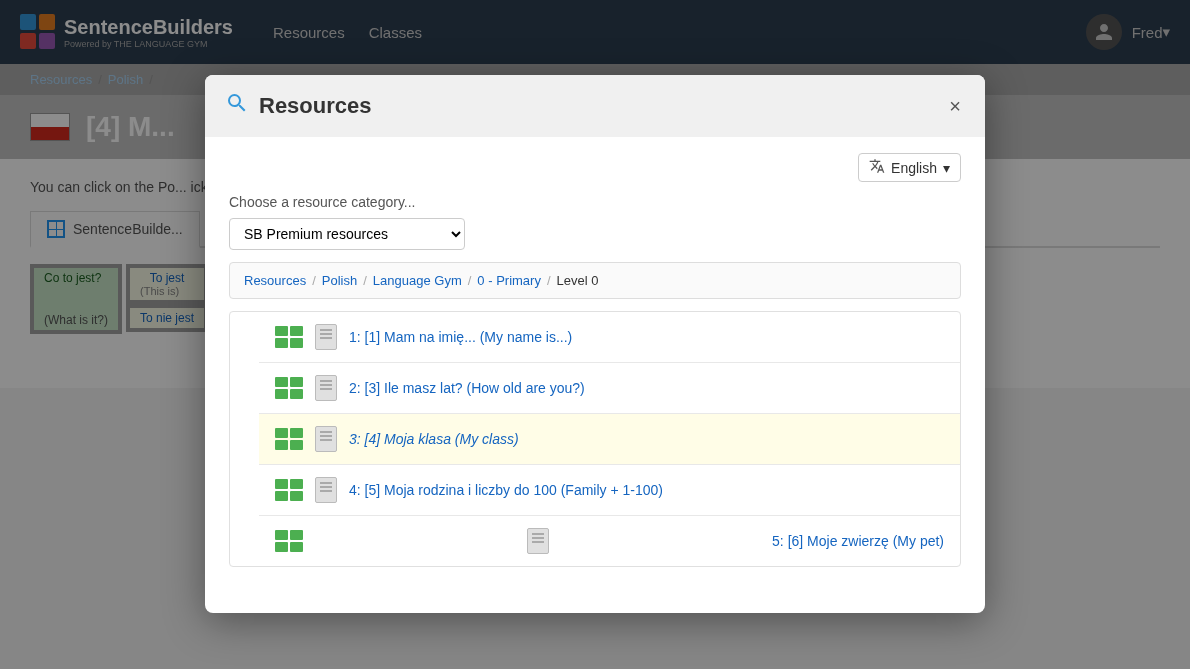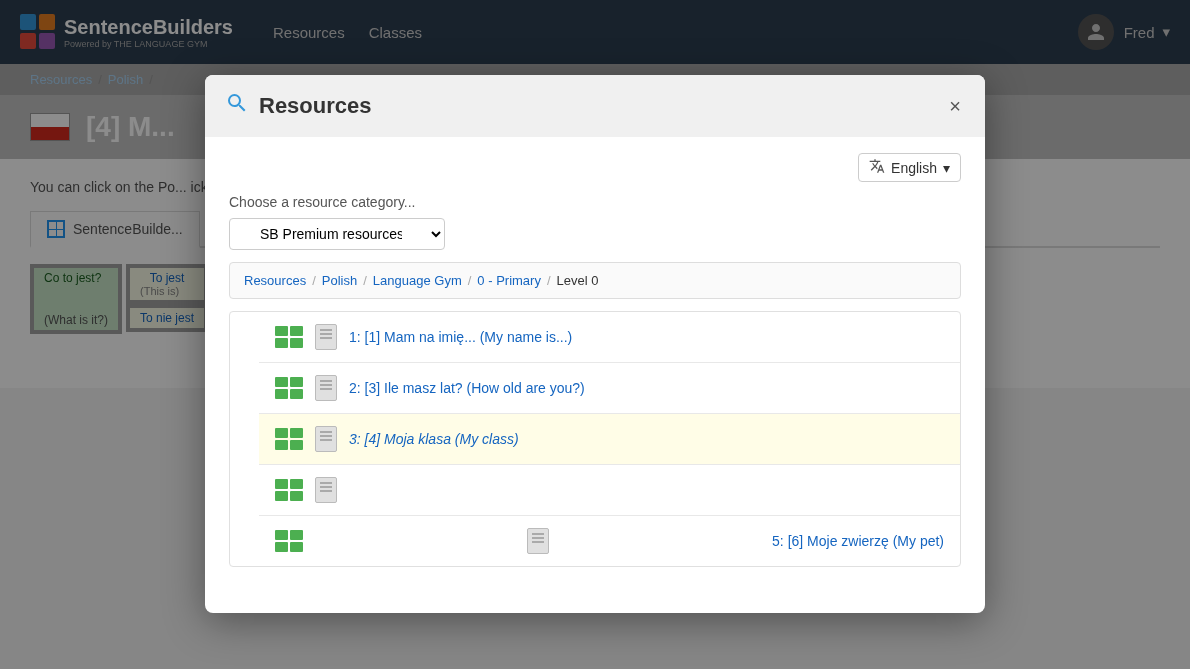--- a/index.html
+++ b/index.html
@@ -16,21 +16,21 @@
     .sq-blue { background: #3498db; }
     .sq-orange { background: #e67e22; }
     .sq-red { background: #e74c3c; }
     .sq-purple { background: #9b59b6; }
     .logo-text { color: white; font-size: 20px; font-weight: bold; }
     .logo-sub { color: #aaa; font-size: 9px; display: flex; align-items: center; gap: 4px; }
     .nav-links { display: flex; gap: 24px; margin-left: 20px; }
     .nav-link { color: #ccc; text-decoration: none; font-size: 15px; cursor: pointer; }
     .nav-right { margin-left: auto; display: flex; align-items: center; gap: 10px; }
     .user-icon { width: 36px; height: 36px; background: #555; border-radius: 50%; display: flex; align-items: center; justify-content: center; }
-    .user-name { color: #ccc; font-size: 15px; display: flex; align-items: center; gap: 8px; }
+    .user-name { color: #ccc; font-size: 15px; display: flex; align-items: center; gap: 0; }
 
     
     .breadcrumb-bar { background: rgba(0,0,0,0.3); padding: 8px 30px; display: flex; gap: 6px; align-items: center; }
     .bc-link { color: #aad4f5; font-size: 13px; text-decoration: none; cursor: pointer; }
     .bc-sep { color: #999; font-size: 13px; }
 
     
     .page-title-area { background: rgba(0,0,0,0.2); padding: 16px 30px; display: flex; align-items: center; gap: 16px; }
     .flag { width: 40px; height: 28px; display: flex; flex-direction: column; border: 1px solid #999; }
     .flag-top { flex: 1; background: white; }
@@ -64,21 +64,21 @@
     .modal-search-icon { color: #3498db; font-size: 22px; }
     .modal-title { font-size: 22px; font-weight: bold; color: #333; }
     .modal-close { position: absolute; right: 16px; top: 50%; transform: translateY(-50%); background: none; border: none; font-size: 20px; cursor: pointer; color: #555; width: 28px; height: 28px; display: flex; align-items: center; justify-content: center; }
 
     .modal-body { padding: 16px 24px; }
 
     .lang-selector { display: flex; justify-content: flex-end; margin-bottom: 12px; }
     .lang-btn { display: flex; align-items: center; gap: 6px; background: none; border: 1px solid #ccc; border-radius: 4px; padding: 4px 10px; cursor: pointer; font-size: 14px; color: #333; }
 
     .category-label { font-size: 14px; color: #555; margin-bottom: 8px; }
-    .category-select { width: 216px; padding: 6px 26px; border: 1px solid #ccc; border-radius: 4px; font-size: 14px; background: white; appearance: auto; cursor: pointer; }
+    .category-select { width: 236px; padding: 6px 10px; border: 1px solid #ccc; border-radius: 4px; font-size: 14px; background: white; appearance: auto; cursor: pointer; }
 
     
     .modal-breadcrumb { display: flex; align-items: center; gap: 6px; padding: 10px 14px; border: 1px solid #ddd; border-radius: 4px; margin: 12px 0; background: #fafafa; flex-wrap: wrap; }
     .mbc-link { color: #1565c0; font-size: 13px; text-decoration: none; cursor: pointer; }
     .mbc-sep { color: #aaa; font-size: 13px; }
     .mbc-current { color: #333; font-size: 13px; font-weight: 500; }
 
     
     .resource-list { border: 1px solid #e0e0e0; border-radius: 4px; overflow: hidden; padding-left: 29px; }
     .resource-item { display: flex; align-items: center; gap: 12px; padding: 12px 16px; border-bottom: 1px solid #e8e8e8; cursor: pointer; transition: background 0.15s; }
@@ -288,20 +288,21 @@
       <span class="res-title">3: [4] Moja klasa (My class)</span>
     </div>
         <div class="resource-item">
       <div class="res-icon-grid">
         <div class="res-grid-sq"></div>
         <div class="res-grid-sq"></div>
         <div class="res-grid-sq"></div>
         <div class="res-grid-sq"></div>
       </div>
       <div class="res-doc-icon"></div>
+      <span class="res-title">4: [5] Moja rodzina i liczby do 100 (Family + 1-100)</span>
     </div>
         <div class="resource-item">
       <div class="res-icon-grid">
         <div class="res-grid-sq"></div>
         <div class="res-grid-sq"></div>
         <div class="res-grid-sq"></div>
         <div class="res-grid-sq"></div>
       </div>
       <div class="res-doc-icon"></div>
       <span class="res-title">5: [6] Moje zwierzę (My pet)</span>

